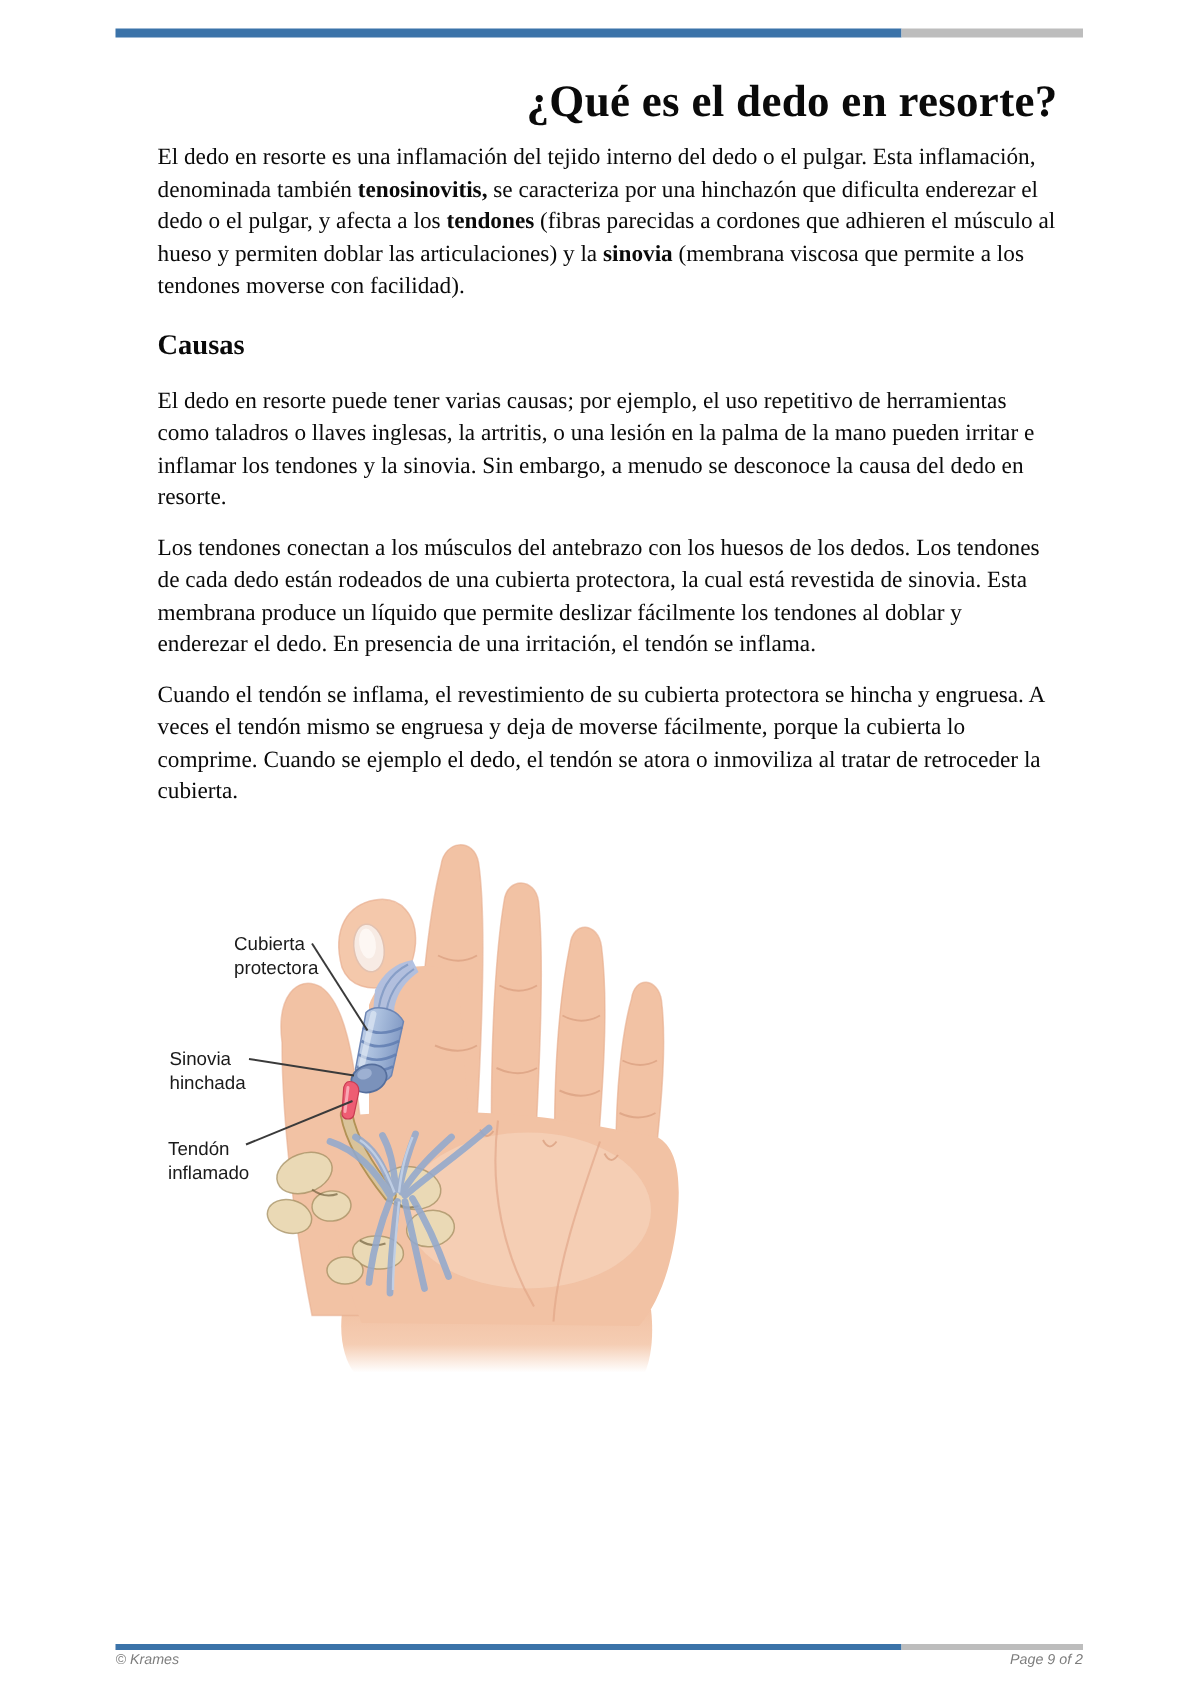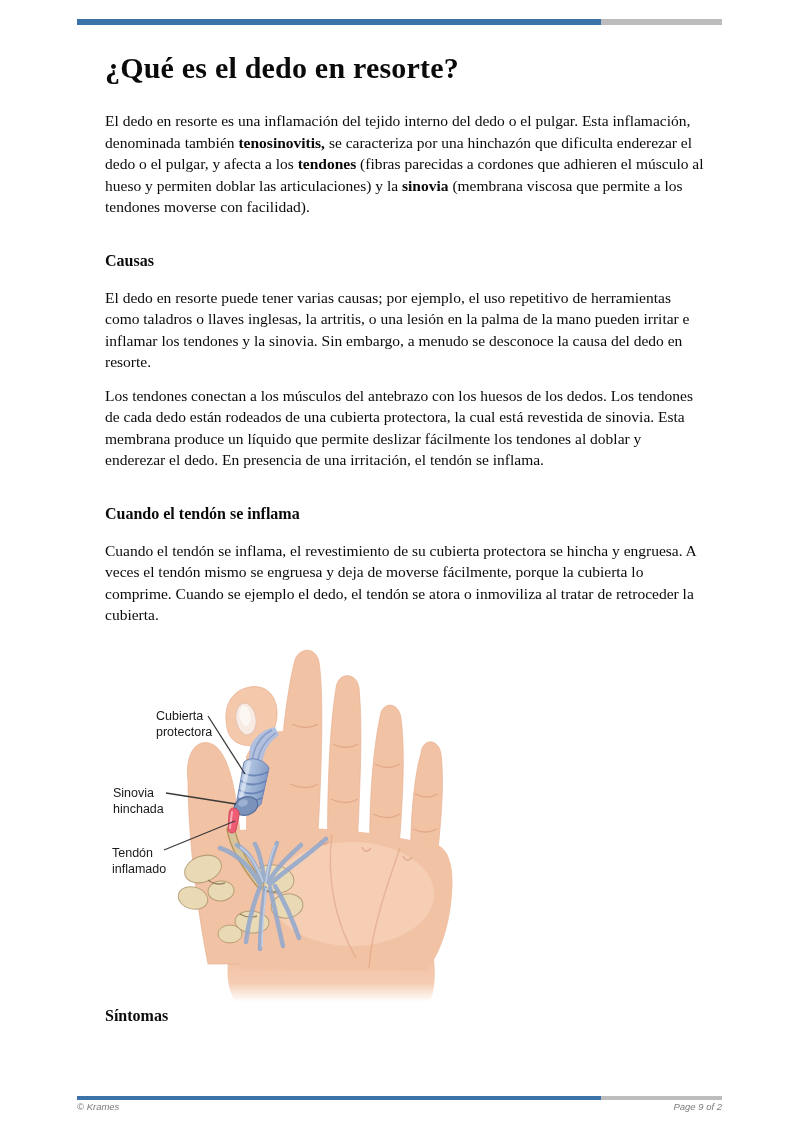--- a/index.html
+++ b/index.html
@@ -9,24 +9,24 @@
   }
   .page{position:absolute;inset:0;}
   
   .bar{position:absolute;left:77px;width:645px;display:flex;}
   .bar.top{top:19px;height:6px;}
   .bar.bottom{top:1096px;height:4px;}
   .bar .seg-blue{width:524px;height:100%;}
   .bar .seg-gray{flex:1;height:100%;}
   
   .content{position:absolute;left:105px;top:0;width:600px;}
-  h1.doc-title{margin:48px 0 0;font-size:30px;line-height:40px;font-weight:bold;letter-spacing:.2px;}
-  h2.sec-h{margin:29px 0 0;font-size:16px;line-height:28px;font-weight:bold;}
+  h1.doc-title{margin:48px 0 0;font-size:30px;line-height:40px;font-weight:bold;letter-spacing:.2px;text-align:right;}
+  h2.sec-h{margin:15px 0 0;font-size:19px;line-height:28px;font-weight:bold;}
   p.body-p{margin:12px 0 0;font-size:15.5px;line-height:21.5px;width:600px;}
-  p.intro-p{margin-top:22px;}
+  p.intro-p{margin-top:6px;}
   p.body-p b{font-weight:bold;}
   
   figure.hand-fig{margin:6px 0 0 -5px;padding:0;width:420px;height:370px;text-align:center;}
   .fig-label{font-family:"Liberation Sans", sans-serif;font-size:12.5px;fill:#1a1a1a;}
   
   .footer-row{
     position:absolute;left:77px;top:1101px;width:645px;display:flex;justify-content:space-between;
     font-family:"Liberation Sans", sans-serif;font-style:italic;font-size:9.5px;color:#7d7d7d;text-align:right;
   }
 </style>
@@ -42,21 +42,20 @@
 
   <div class="content">
     <h1 class="doc-title">¿Qué es el dedo en resorte?</h1>
 
     <p class="body-p intro-p"><span>El dedo en resorte es una inflamación del tejido interno del dedo o el pulgar. Esta inflamación, denominada también </span><b>tenosinovitis,</b><span> se caracteriza por una hinchazón que dificulta enderezar el dedo o el pulgar, y afecta a los </span><b>tendones</b><span> (fibras parecidas a cordones que adhieren el músculo al hueso y permiten doblar las articulaciones) y la </span><b>sinovia</b><span> (membrana viscosa que permite a los tendones moverse con facilidad).</span></p>
 
     <div>
         <h2 class="sec-h">Causas</h2>
         <p class="body-p"><span>El dedo en resorte puede tener varias causas; por ejemplo, el uso repetitivo de herramientas como taladros o llaves inglesas, la artritis, o una lesión en la palma de la mano pueden irritar e inflamar los tendones y la sinovia. Sin embargo, a menudo se desconoce la causa del dedo en resorte.</span></p>
         <p class="body-p"><span>Los tendones conectan a los músculos del antebrazo con los huesos de los dedos. Los tendones de cada dedo están rodeados de una cubierta protectora, la cual está revestida de sinovia. Esta membrana produce un líquido que permite deslizar fácilmente los tendones al doblar y enderezar el dedo. En presencia de una irritación, el tendón se inflama.</span></p>
-        <h2 class="sec-h">Cuando el tendón se inflama</h2>
         <p class="body-p"><span>Cuando el tendón se inflama, el revestimiento de su cubierta protectora se hincha y engruesa. A veces el tendón mismo se engruesa y deja de moverse fácilmente, porque la cubierta lo comprime. Cuando se ejemplo el dedo, el tendón se atora o inmoviliza al tratar de retroceder la cubierta.</span></p>
       </div>
 
     <figure class="hand-fig">
       <svg width="420" height="370" viewBox="0 0 420 370" xmlns="http://www.w3.org/2000/svg">
         <defs>
           <linearGradient id="skinFade" x1="0" y1="0" x2="0" y2="1">
             <stop offset="0" stop-color="#f2c2a4"></stop>
             <stop offset="0.55" stop-color="#f5cdb3"></stop>
             <stop offset="1" stop-color="#ffffff"></stop>
@@ -174,21 +173,20 @@
             <line x1="66" y1="161" x2="136" y2="172"></line>
             <line x1="64" y1="218" x2="135" y2="189"></line>
           </g>
           <text class="fig-label" x="56" y="88"><tspan x="56">Cubierta</tspan><tspan x="56" dy="16">protectora</tspan></text>
           <text class="fig-label" x="13" y="165"><tspan x="13">Sinovia</tspan><tspan x="13" dy="16">hinchada</tspan></text>
           <text class="fig-label" x="12" y="225"><tspan x="12">Tendón</tspan><tspan x="12" dy="16">inflamado</tspan></text>
         </g>
       </svg>
     </figure>
 
-    <h2 class="sec-h" style="margin-top:0;">Síntomas</h2>
   </div>
 
   <div class="bar bottom">
     <div class="seg-blue" style="background: rgb(59, 115, 169);"></div>
     <div class="seg-gray" style="background: rgb(189, 189, 189);"></div>
   </div>
   <div class="footer-row">
     <span>© Krames</span>
     <span>Page 9 of 2</span>
   </div>

